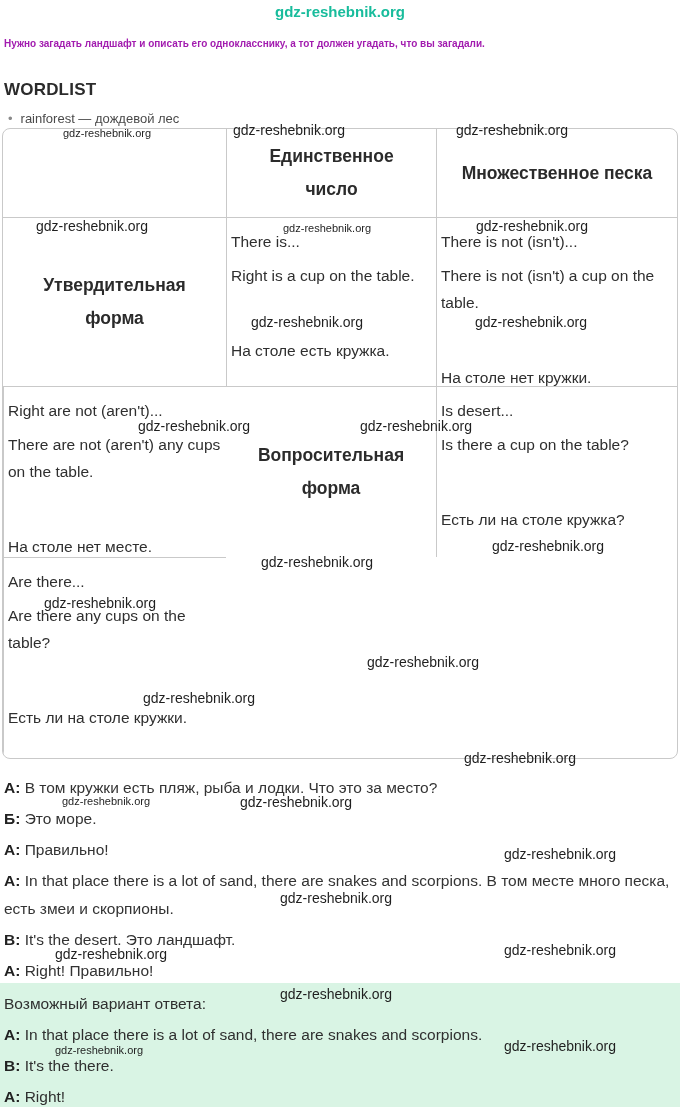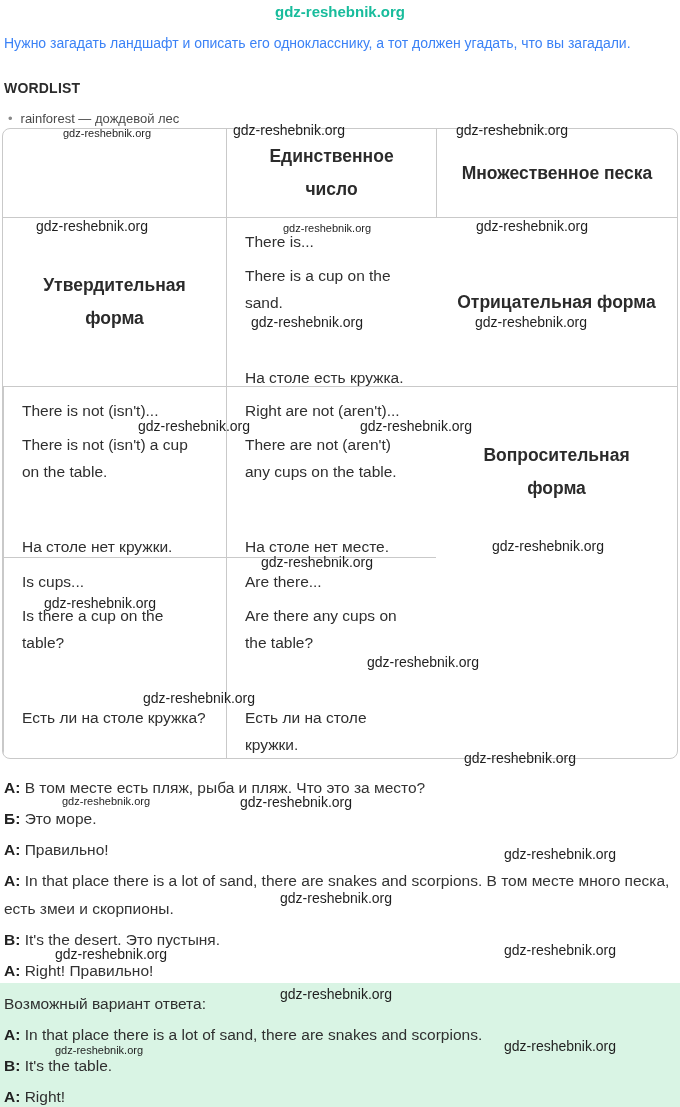--- a/index.html
+++ b/index.html
@@ -16,46 +16,46 @@
   
   .site-header {
     position:absolute; top:3px; left:0; width:100%;
     text-align:center; font-size:15px; font-weight:700;
     color:#18bc9c;
   }
 
   
   .task-text {
     position:absolute; top:27px; left:4px; width:672px;
-    font-size:14px; line-height:33px; color:#3b82f6;
+    font-size:10px; line-height:33px; color:#a21caf;font-weight:bold;
   }
   .wordlist-label {
     position:absolute; top:80px; left:4px;
-    font-size:14px; font-weight:700; color:#2b2b2b; letter-spacing:0.2px;
+    font-size:17px; font-weight:700; color:#2b2b2b; letter-spacing:0.2px;
   }
   .wordlist-item {
     position:absolute; top:111px; left:8px; width:660px;
     font-size:13px; color:#4a4a4a; z-index:0;
   }
   .wordlist-item .bullet { color:#8a8a8a; margin-right:8px; }
 
   
   .grammar-table {
     position:absolute; top:128px; left:2px;
     width:676px; height:631px;
     background:#ffffff;
     border:1px solid #c9c9c9;
     border-radius:8px;
     overflow:hidden;
     display:grid;
     grid-template-columns: 223px 210px 1fr;
     grid-template-rows: 88px 169px 171px 1fr;
     z-index:1;
   }
-  .cell { padding:10px 18px; }
+  .cell { padding:10px 4px; }
   .cell.bt { border-top:1px solid #c9c9c9; }
   .cell.bl { border-left:1px solid #c9c9c9; }
   .cell.hdr, .cell.rowlabel {
     display:flex; align-items:center; justify-content:center;
     text-align:center;
     font-size:17.5px; font-weight:700; line-height:33px; color:#2b2b2b;
     padding:6px 18px;
   }
   .cell.content p {
     font-size:15.5px; line-height:27px; color:#2f2f2f;
@@ -108,85 +108,84 @@
 
   <div class="grammar-table">
 
     <div class="cell hdr"></div>
     <div class="cell hdr bl">Единственное число</div>
     <div class="cell hdr bl">Множественное песка</div>
 
     <div class="cell rowlabel bt">Утвердительная форма</div>
     <div class="cell content bt bl">
       <p>There is...</p>
-      <p>There is a cup on the sand.</p>
+      <p>Right is a cup on the table.</p>
       <p>На столе есть кружка.</p>
     </div>
 
-    <div class="cell rowlabel bt">Отрицательная форма</div>
     <div class="cell content bt bl">
       <p>There is not (isn't)...</p>
       <p>There is not (isn't) a cup on the table.</p>
       <p>На столе нет кружки.</p>
     </div>
     <div class="cell content bt bl">
       <p>Right are not (aren't)...</p>
       <p>There are not (aren't) any cups on the table.</p>
       <p>На столе нет месте.</p>
     </div>
 
     <div class="cell rowlabel bt">Вопросительная форма</div>
     <div class="cell content bt bl">
-      <p>Is cups...</p>
+      <p>Is desert...</p>
       <p>Is there a cup on the table?</p>
       <p>Есть ли на столе кружка?</p>
     </div>
     <div class="cell content bt bl">
       <p>Are there...</p>
       <p>Are there any cups on the table?</p>
       <p>Есть ли на столе кружки.</p>
     </div>
   </div>
 
   <div class="dialogue">
     <p>
       <span class="speaker">А:</span>
-      <span>В том месте есть пляж, рыба и пляж. Что это за место?</span>
+      <span>В том кружки есть пляж, рыба и лодки. Что это за место?</span>
     </p>
     <p>
       <span class="speaker">Б:</span>
       <span>Это море.</span>
     </p>
     <p>
       <span class="speaker">А:</span>
       <span>Правильно!</span>
     </p>
     <p>
       <span class="speaker">A:</span>
       <span>In that place there is a lot of sand, there are snakes and scorpions. В том месте много песка, есть змеи и скорпионы.</span>
     </p>
     <p>
       <span class="speaker">B:</span>
-      <span>It's the desert. Это пустыня.</span>
+      <span>It's the desert. Это ландшафт.</span>
     </p>
     <p>
       <span class="speaker">A:</span>
       <span>Right! Правильно!</span>
     </p>
   </div>
 
   <div class="answer-box">
     <p>Возможный вариант ответа:</p>
     <p>
       <span class="speaker">A:</span>
       <span>In that place there is a lot of sand, there are snakes and scorpions.</span>
     </p>
     <p>
       <span class="speaker">B:</span>
-      <span>It's the table.</span>
+      <span>It's the there.</span>
     </p>
     <p>
       <span class="speaker">A:</span>
       <span>Right!</span>
     </p>
   </div>
 
   <span class="wm sm" style="left:63px;  top:127px;">gdz-reshebnik.org</span>
   <span class="wm" style="left:233px; top:122px;">gdz-reshebnik.org</span>
   <span class="wm" style="left:456px; top:122px;">gdz-reshebnik.org</span>

